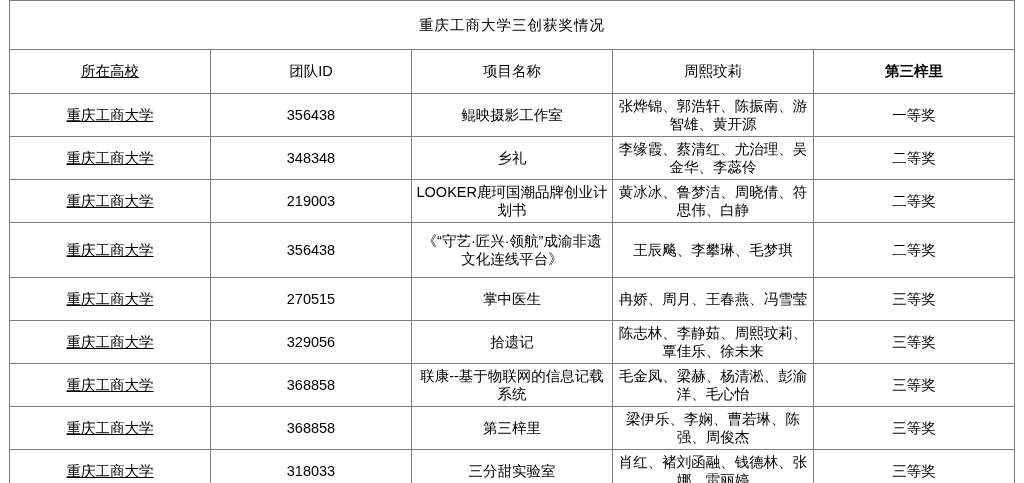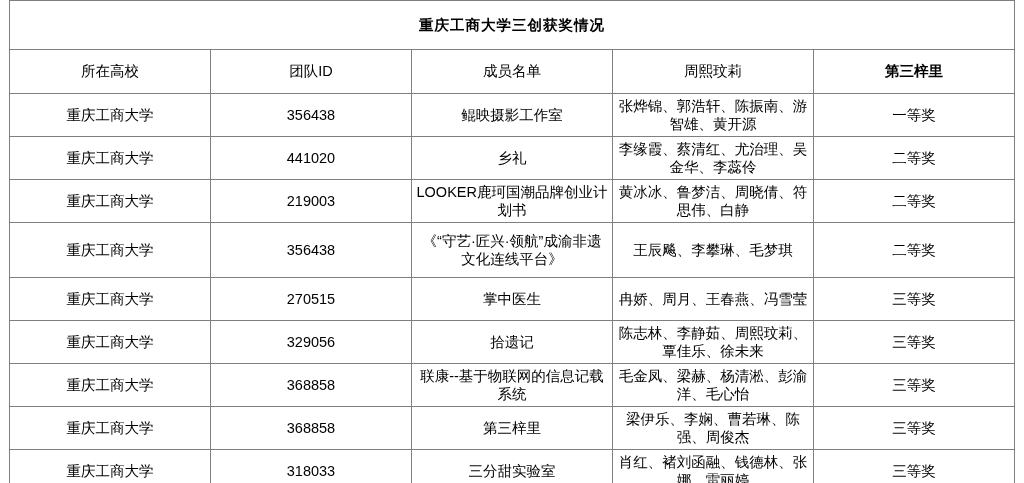--- a/index.html
+++ b/index.html
@@ -36,37 +36,37 @@
     line-height: 1.25;
     word-break: break-all;
   }
   .row-title td {
     border-left: 1px solid #ffffff;
     border-right: 1px solid #ffffff;
     border-top: 1px solid #ffffff;
     border-bottom: 1px solid #7f7f7f;
     height: 44px;
     font-size: 21px;
-    font-weight: bold;
+    font-weight: normal;
     letter-spacing: 1px;
   }
   .row-head td {
     height: 39px;
     font-size: 15px;
   }
   .row-head td.bold {
     font-weight: bold;
   }
   .row-data td {
     height: 38px;
   }
   .tall td {
     height: 50px;
   }
-  .c-school { width: 160px; }
+  .c-school { width: 160px; text-decoration: underline; }
   .c-id     { width: 103px; }
   .c-proj   { width: 273px; }
   .c-mem    { width: 369px; }
   .c-level  { width: 101px; }
   .proj-cell { font-size: 14.5px; }
   .mem-cell { font-size: 14.5px; }
   .leftstub {
     position: absolute;
     left: 0;
     top: 0;
@@ -81,36 +81,36 @@
 <div class="sheet">
   <div class="leftstub"></div>
   <table class="award-table">
     <tbody>
       <tr class="row-title">
         <td colspan="5">重庆工商大学三创获奖情况</td>
       </tr>
       <tr class="row-head">
         <td class="c-school">所在高校</td>
         <td class="c-id">团队ID</td>
-        <td class="c-proj">成员名单</td>
+        <td class="c-proj">项目名称</td>
         <td class="c-mem">周熙玟莉</td>
         <td class="c-level bold">第三梓里</td>
       </tr>
 
       <tr class="row-data">
         <td class="c-school">重庆工商大学</td>
         <td class="c-id">356438</td>
         <td class="c-proj proj-cell">鲲映摄影工作室</td>
         <td class="c-mem mem-cell">张烨锦、郭浩轩、陈振南、游智雄、黄开源</td>
         <td class="c-level">一等奖</td>
       </tr>
 
       <tr class="row-data">
         <td class="c-school">重庆工商大学</td>
-        <td class="c-id">441020</td>
+        <td class="c-id">348348</td>
         <td class="c-proj proj-cell">乡礼</td>
         <td class="c-mem mem-cell">李缘霞、蔡清红、尤治理、吴金华、李蕊伶</td>
         <td class="c-level">二等奖</td>
       </tr>
 
       <tr class="row-data">
         <td class="c-school">重庆工商大学</td>
         <td class="c-id">219003</td>
         <td class="c-proj proj-cell">LOOKER鹿珂国潮品牌创业计划书</td>
         <td class="c-mem mem-cell">黄冰冰、鲁梦洁、周晓倩、符思伟、白静</td>

